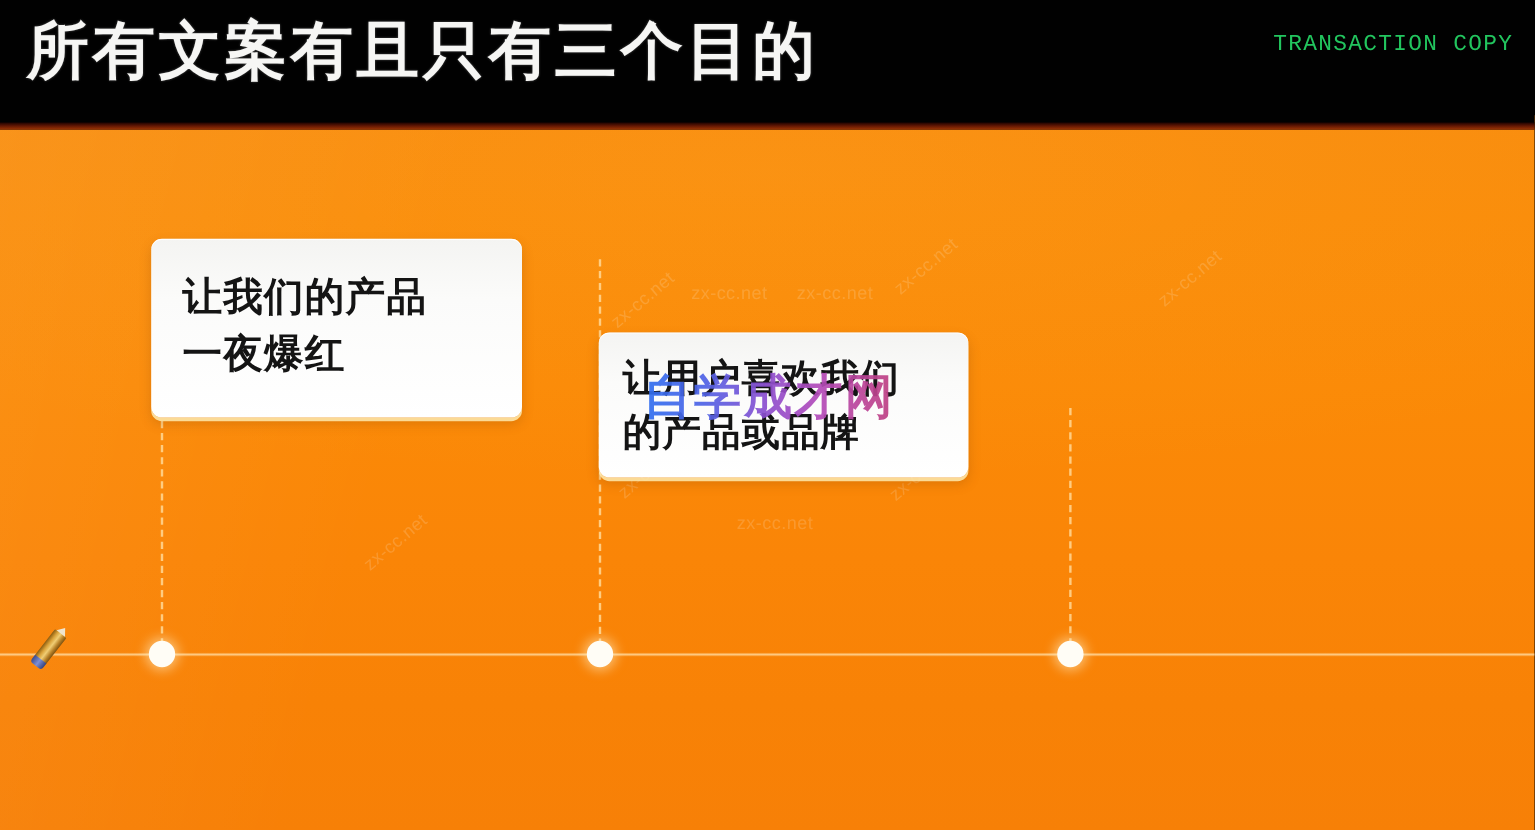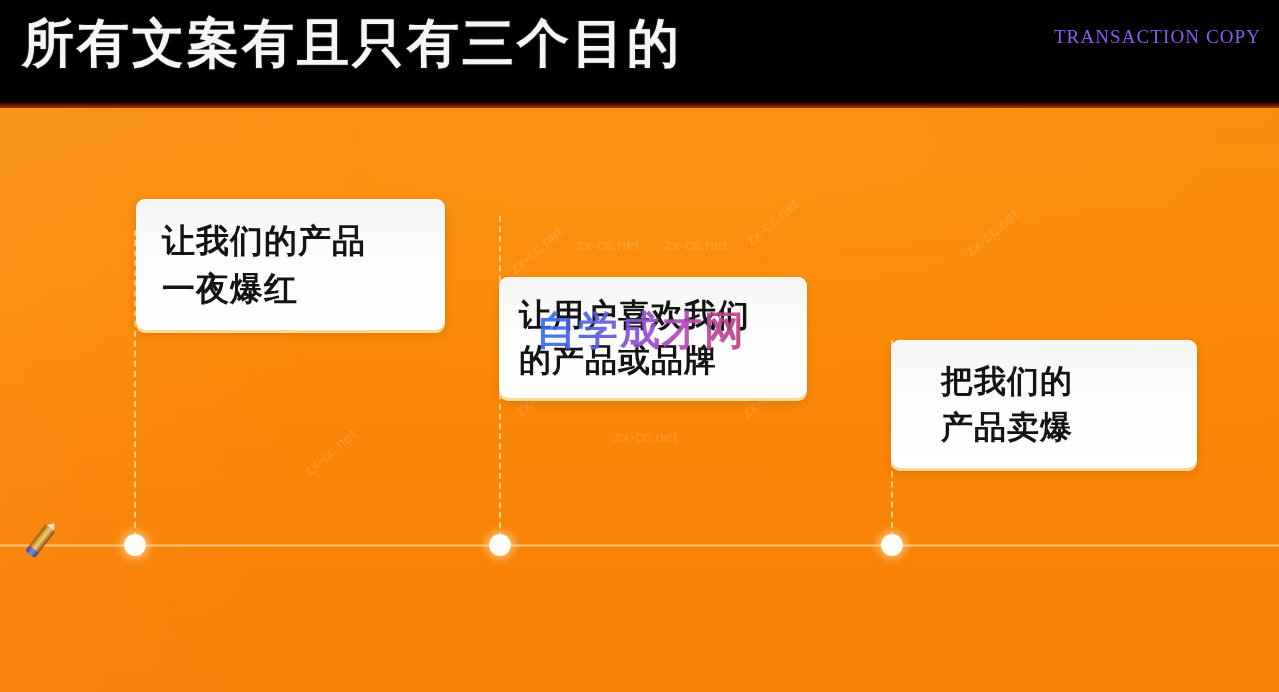--- a/index.html
+++ b/index.html
@@ -45,24 +45,24 @@
     font-weight: 700;
     color: #f6f6f4;
     letter-spacing: 3px;
     white-space: nowrap;
     text-shadow: 0 0 2px rgba(255,255,255,.35);
   }
   .transaction-copy {
     position: absolute;
     right: 18px;
     top: 26px;
-    font-family: Liberation Serif, serif;
+    font-family: Liberation Mono, monospace;
     font-size: 19px;
     letter-spacing: 1.1px;
-    color: #8b5cf6;
+    color: #22c55e;
     white-space: nowrap;
   }
 
   
   .stage {
     position: absolute;
     left: 0;
     top: 96px;
     width: 1279px;
     height: 596px;
@@ -140,21 +140,21 @@
     position: absolute;
     left: 0; right: 0; top: 50%;
     transform: translateY(-50%);
     color: #141414;
     font-weight: 700;
     font-size: 34px;
     line-height: 48px;
     letter-spacing: 1px;
     white-space: pre-line;
   }
-  .card1 { left: 136px; top: 199px; width: 309px; height: 131px; }
+  .card1 { left: 126px; top: 199px; width: 309px; height: 149px; font-family: Liberation Mono, monospace; }
   .card1 .card-text { padding-left: 26px; font-size: 33px; }
   .card2 { left: 499px; top: 277px; width: 308px; height: 121px; }
   .card2 .card-text { padding-left: 20px; font-size: 32px; line-height: 45px; }
   .card3 { left: 891px; top: 340px; width: 306px; height: 128px; }
   .card3 .card-text { padding-left: 50px; font-size: 32px; line-height: 46px; }
 
   
   .brand-wm {
     position: absolute;
     left: 536px;
@@ -248,21 +248,17 @@
     <div class="card card1" style="top:103px;">
       <div class="card-text">让我们的产品
 一夜爆红</div>
     </div>
 
     <div class="card card2" style="top:181px;">
       <div class="card-text">让用户喜欢我们
 的产品或品牌</div>
     </div>
 
-    <div class="card card3" style="top:244px;">
-      <div class="card-text">把我们的
- 产品卖爆</div>
-    </div>
 
     <div class="brand-wm" style="top:207px;">自学成才网</div>
 
   </div>
 </div>
 
 </body></html>

